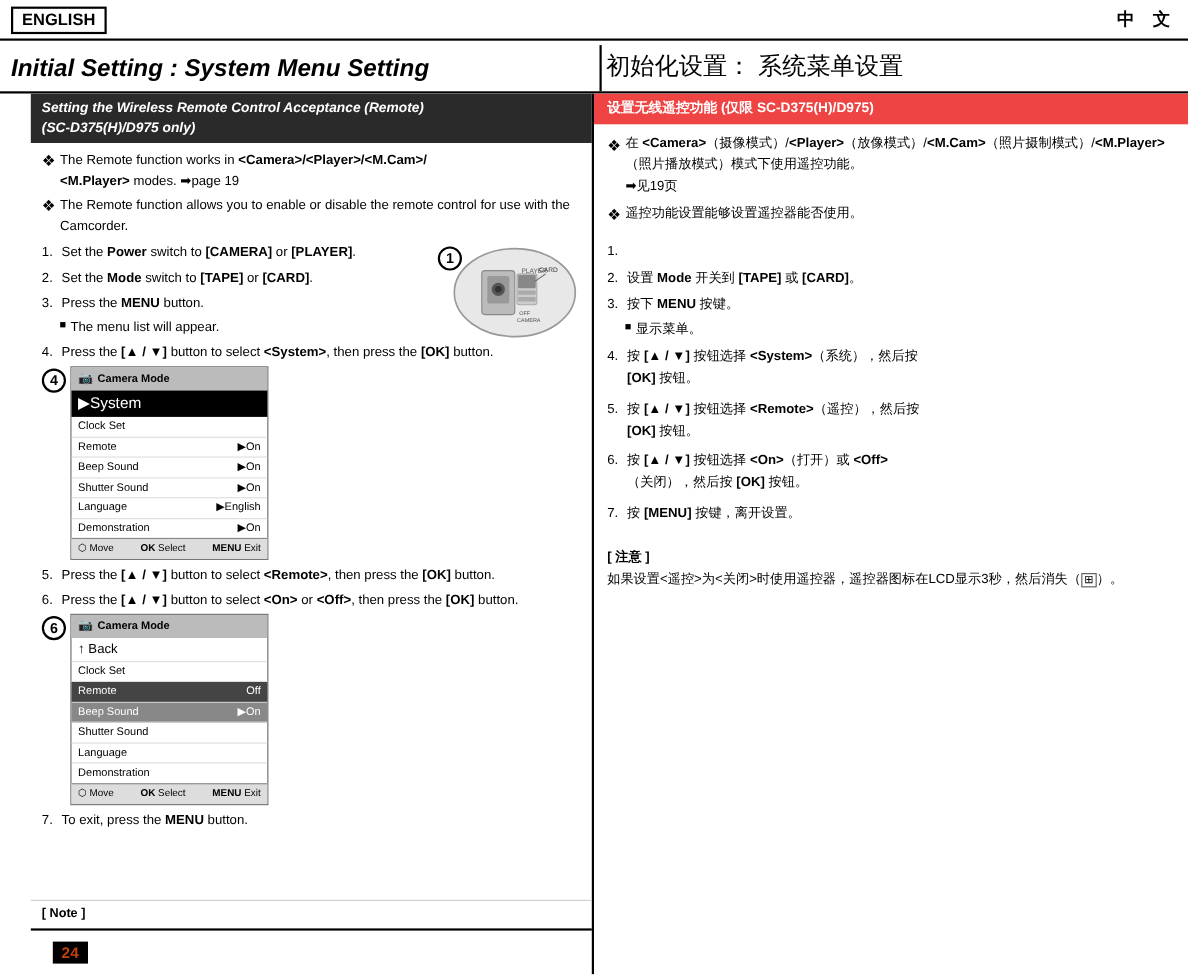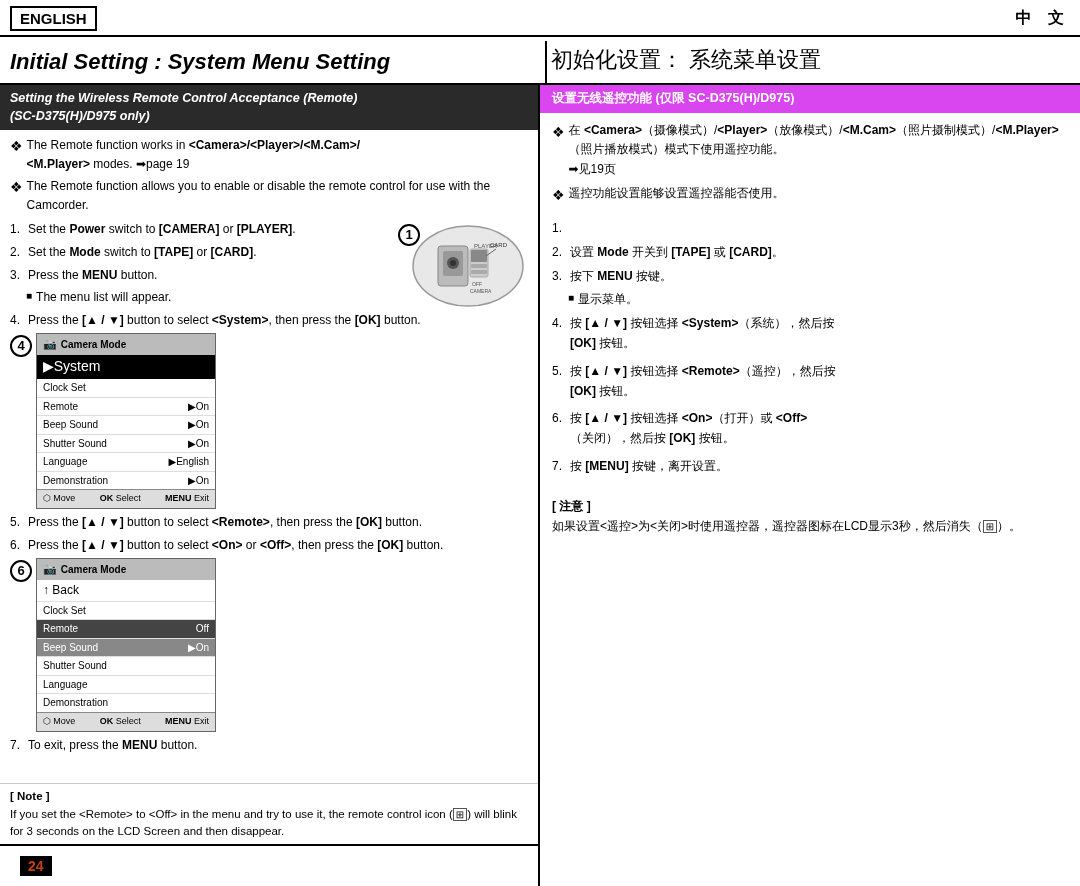--- a/index.html
+++ b/index.html
@@ -101,40 +101,41 @@
       flex: 1;
       overflow: hidden;
     }
 
     .col-left {
       width: 50%;
       border-right: 2px solid #000;
       display: flex;
       flex-direction: column;
       font-size: 12px;
+      padding-left: 28px;
     }
 
     .col-right {
       width: 50%;
       display: flex;
       flex-direction: column;
       font-size: 12px;
     }
 
     .col-header-dark {
       background: #2a2a2a;
       color: #fff;
       padding: 5px 10px;
       font-style: italic;
       font-weight: bold;
       font-size: 12.5px;
       line-height: 1.4;
     }
     .col-header-black {
-      background: #d946ef;
+      background: #ef4444;
       color: #fff;
       padding: 5px 12px;
       font-size: 12.5px;
       font-weight: bold;
       line-height: 1.4;
     }
 
     .col-body {
       padding: 6px 10px;
       line-height: 1.55;
@@ -329,21 +330,20 @@
 
         <div class="item-row">
           <span class="num">7.</span>
           <span>To exit, press the <span class="bold">MENU</span> button.</span>
         </div>
 
       </div>
 
       <div style="padding:4px 10px 4px 10px; font-size:11.5px; border-top:1px solid #ccc; line-height:1.5;">
         <span class="bold">[ Note ]</span><br>
-        <span>If you set the &lt;Remote&gt; to &lt;Off&gt; in the menu and try to use it, the remote control icon (<span style="font-size:10px; border:1px solid #555; padding:0 2px;">⊞</span>) will blink for 3 seconds on the LCD Screen and then disappear.</span>
       </div>
 
       <div class="bottom-bar">
         <div class="page-number">24</div>
       </div>
 
     </div>
 
     <div class="col-right">
 

